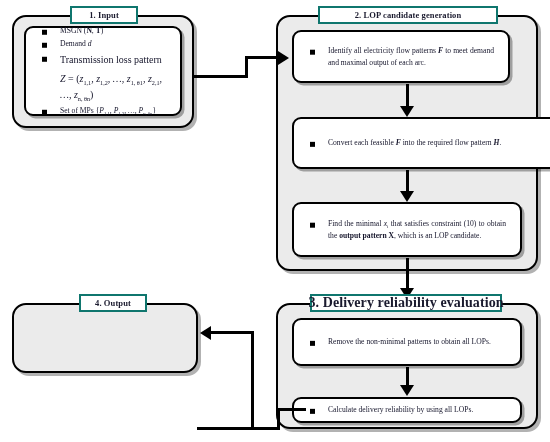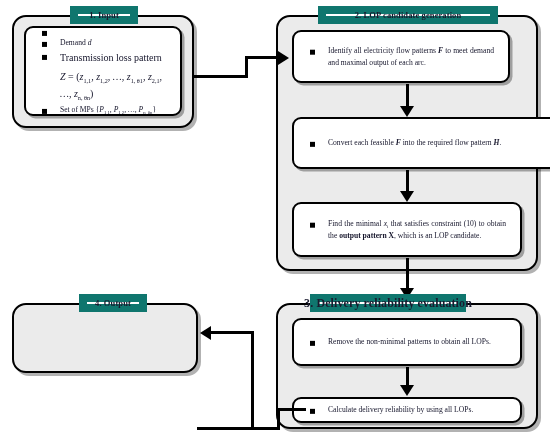--- a/index.html
+++ b/index.html
@@ -19,21 +19,21 @@
     border:2.5px solid #000;
     border-radius:14px;
     box-shadow:3px 3px 0 rgba(0,0,0,0.30);
     box-sizing:border-box;
   }
 
   
   .hdr{
     position:absolute;
     background:#ffffff;
-    border:8px solid #0f766e;
+    border:2px solid #0f766e;
     box-sizing:border-box;
     display:flex;align-items:center;justify-content:center;
     font-weight:bold;
     color:#1a1a2e;
     z-index:40;
     letter-spacing:.1px;
     white-space:nowrap;
   }
 
   
@@ -105,20 +105,21 @@
 
   <div class="hdr" style="left:70px;top:6px;width:68px;height:18px;font-size:8.5px;">
     <span>1. Input</span>
   </div>
 
   <div class="box" style="left:24px;top:26px;width:158px;height:90px;">
     <div class="inner">
 
       <div class="row" style="margin-bottom:1px;">
         <span class="bullet"></span>
+        <span class="txt" style="font-size:7.6px;"><span>MSGN (</span><span class="bd">N</span><span>, </span><span class="bd">T</span><span>)</span></span>
       </div>
 
       <div class="row" style="margin-bottom:1px;">
         <span class="bullet"></span>
         <span class="txt" style="font-size:7.6px;"><span>Demand </span><span class="it">d</span></span>
       </div>
 
       <div class="row">
         <span class="bullet"></span>
         <span class="txt" style="font-size:10px;">
@@ -177,21 +178,21 @@
         <span class="txt just" style="font-size:7.6px;padding-right:4px;"><span>Find the minimal </span><span class="it">x</span><sub>i</sub><span> that satisfies constraint (10) to obtain the </span><span class="bd">output pattern X</span><span>, which is an LOP candidate.</span></span>
       </div>
     </div>
   </div>
 
   <div class="ln" style="left:405.5px;top:258px;width:3px;height:36px;"></div>
   <div class="arrow-d" style="left:400px;top:288px;"></div>
 
   <div class="group" style="left:276px;top:303px;width:262px;height:126px;"></div>
 
-  <div class="hdr" style="left:310px;top:294px;width:156px;height:18px;font-size:12px;">
+  <div class="hdr" style="left:310px;top:294px;width:192px;height:18px;font-size:14px;">
     <span>3. Delivery reliability evaluation</span>
   </div>
 
   <div class="box" style="left:292px;top:318px;width:230px;height:48px;">
     <div class="inner">
       <div class="row">
         <span class="bullet"></span>
         <span class="txt" style="font-size:7.6px;padding-right:4px;">Remove the non-minimal patterns to obtain all LOPs.</span>
       </div>
     </div>

